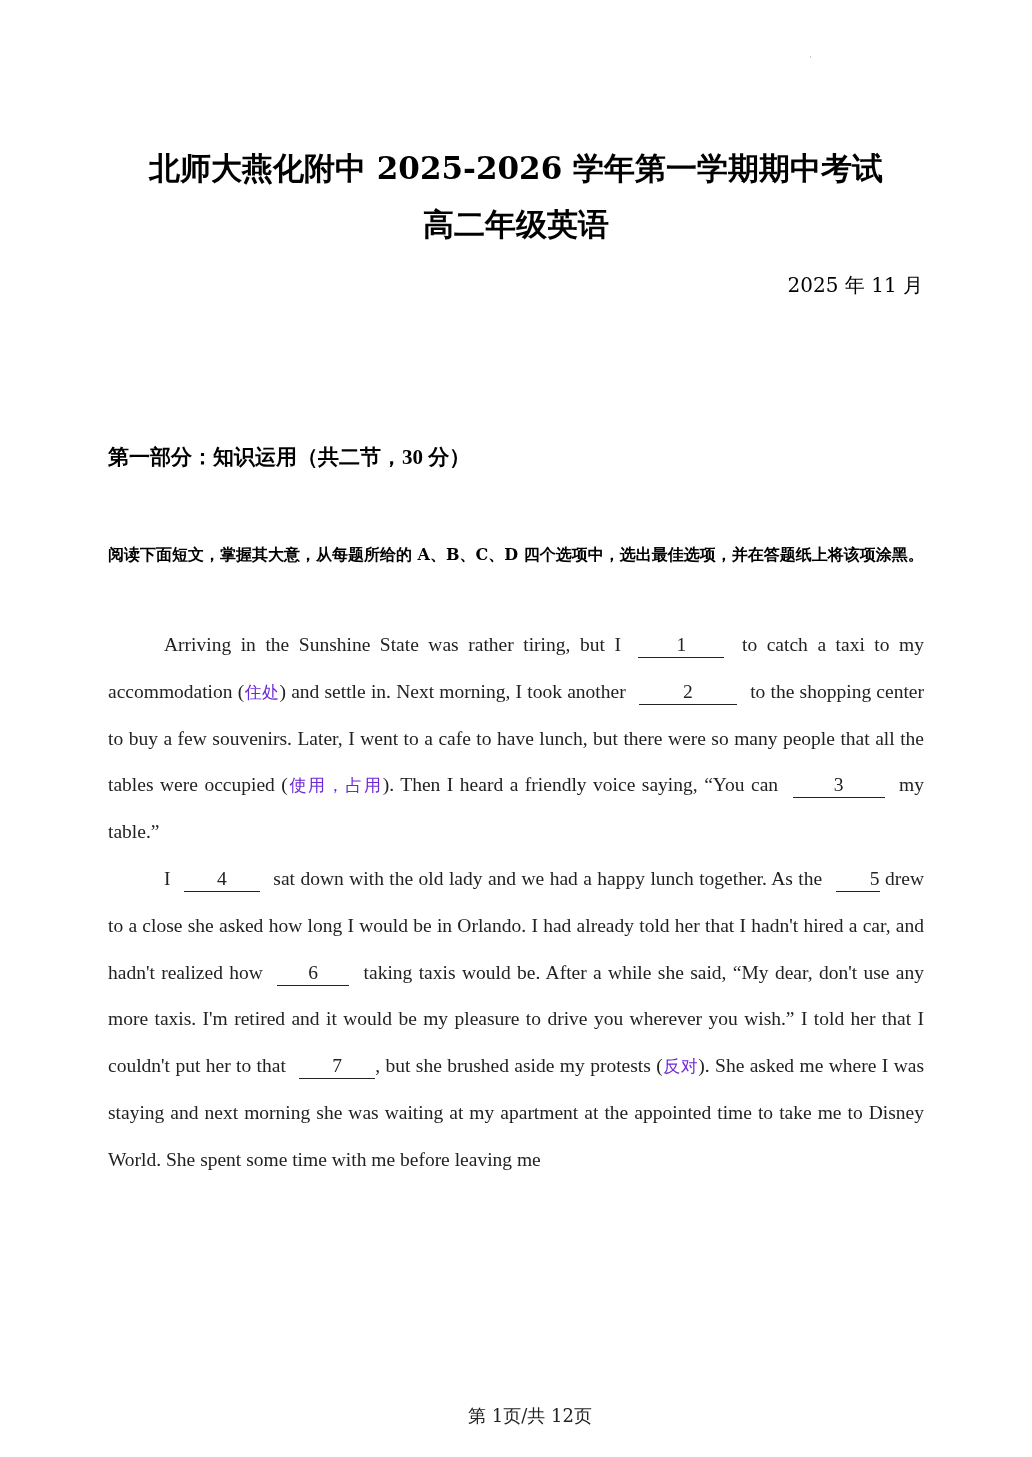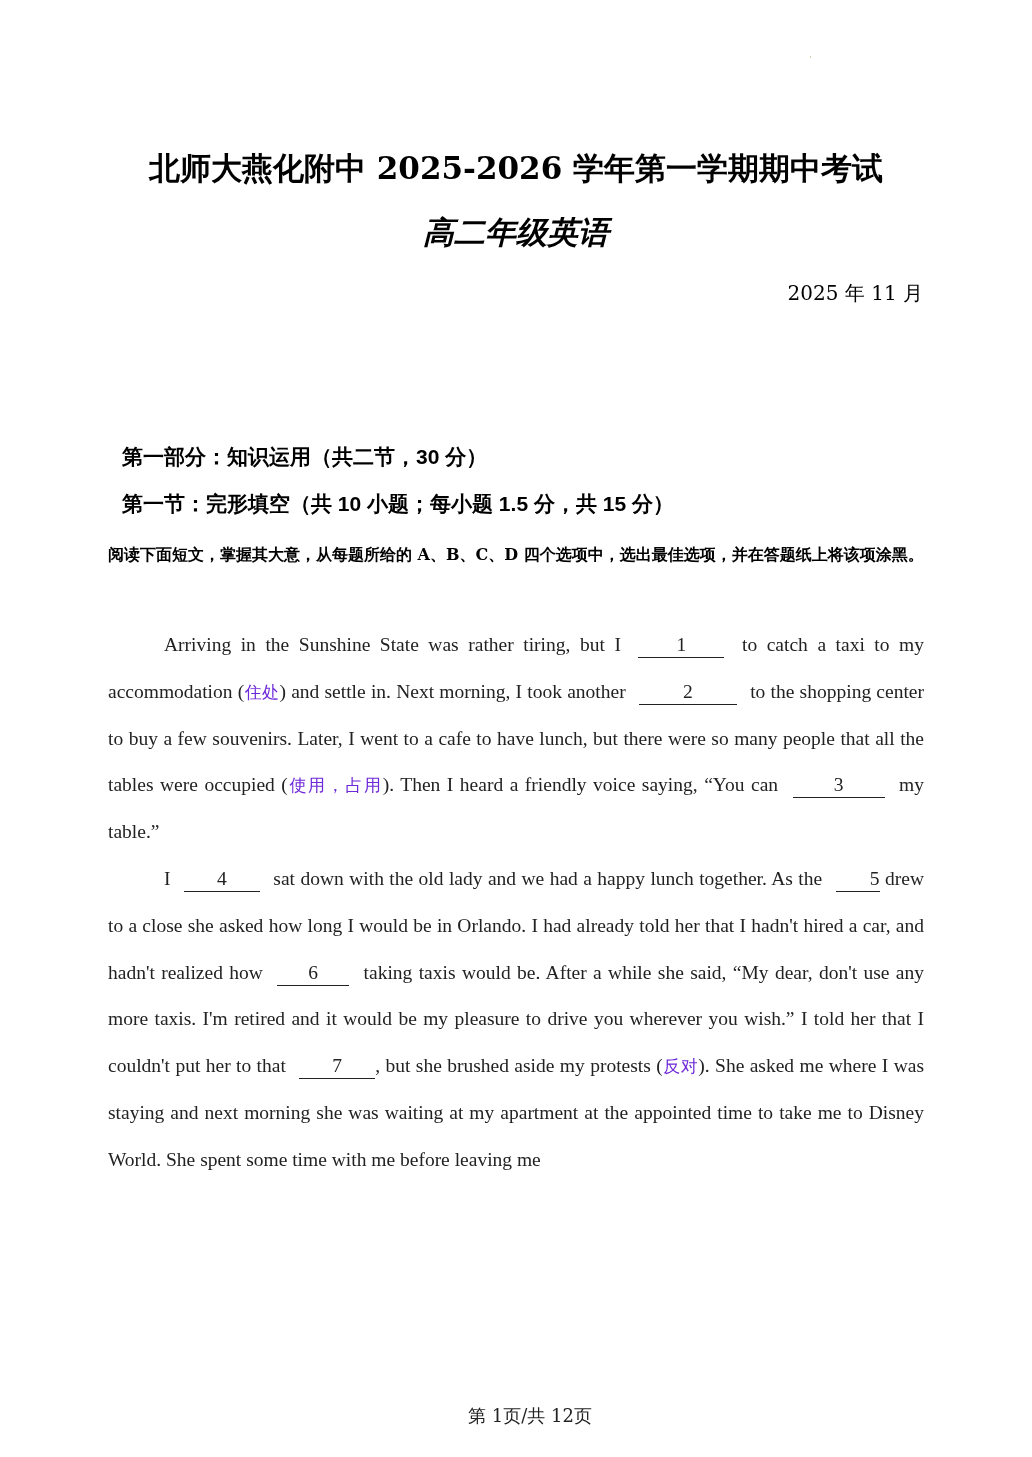--- a/index.html
+++ b/index.html
@@ -24,52 +24,50 @@
       position: absolute;
       left: 0; right: 0;
       text-align: center;
       font-family: "DejaVu Serif", "Liberation Serif", serif;
       font-weight: bold;
       font-size: 31px;
       letter-spacing: 0px;
       white-space: nowrap;
     }
     .title-1 { top: 148px; }
-    .title-2 { top: 212px; font-style: italic; }
+    .title-2 { top: 204px; }
     .date {
       position: absolute;
       right: 109px;
       top: 272px;
       font-family: "DejaVu Serif", "Liberation Serif", serif;
       font-size: 20px;
       white-space: nowrap;
-      margin-top: 8px;
     }
     .instructions {
       position: absolute;
       left: 108px;
       width: 816px;
       top: 315px;
       font-family: "DejaVu Serif", "Liberation Serif", serif;
       font-weight: bold;
       font-size: 19.5px;
       line-height: 47px;
       text-indent: 40px;
       text-align: justify;
       text-align-last: left;
     }
     .section-line {
       position: absolute;
       left: 108px;
       width: 816px;
-      font-family: Liberation Sans, sans-serif;
+      font-family: Liberation Serif, serif;
       font-weight: bold;
       font-size: 21px;
       white-space: nowrap;
-      margin-left: 14px;
     }
     .part-heading { top: 443px; }
     .section-heading { top: 490px; }
     .directions {
       position: absolute;
       left: 108px;
       width: 816px;
       top: 531px;
       font-family: "DejaVu Serif", "Liberation Serif", serif;
       font-weight: bold;
@@ -137,21 +135,20 @@
 
 <div class="page">
   <div class="speck"></div>
 
   <div class="title title-1">北师大燕化附中 2025-2026 学年第一学期期中考试</div>
   <div class="title title-2">高二年级英语</div>
   <div class="date">2025 年 11 月</div>
 
 
   <div class="section-line part-heading">第一部分：知识运用（共二节，30 分）</div>
-  <div class="section-line section-heading">第一节：完形填空（共 10 小题；每小题 1.5 分，共 15 分）</div>
   <div class="directions">阅读下面短文，掌握其大意，从每题所给的 A、B、C、D 四个选项中，选出最佳选项，并在答题纸上将该项涂黑。</div>
 
   <div class="passage">
 
     <p><span>Arriving in the Sunshine State was rather tiring, but I </span><span class="blank b1">1</span><span> to catch a taxi to my accommodation (</span><span class="cjk">住处</span><span>) and settle in. Next morning, I took another </span><span class="blank b2">2</span><span> to the shopping center to buy a few souvenirs. Later, I went to a cafe to have lunch, but there were so many people that all the tables were occupied (</span><span class="cjk">使用，占用</span><span>). Then I heard a friendly voice saying, “You can </span><span class="blank b3">3</span><span> my table.”</span></p>
 
     <p><span>I </span><span class="blank b4">4</span><span> sat down with the old lady and we had a happy lunch together. As the </span><span class="blank b5">5</span> <span> drew to a close she asked how long I would be in Orlando. I had already told her that I hadn't hired a car, and hadn't realized how </span><span class="blank b6">6</span><span> taking taxis would be. After a while she said, “My dear, don't use any more taxis. I'm retired and it would be my pleasure to drive you wherever you wish.” I told her that I couldn't put her to that </span><span class="blank b7">7</span><span>, but she brushed aside my protests (</span><span class="cjk">反对</span><span>). She asked me where I was staying and next morning she was waiting at my apartment at the appointed time to take me to Disney World. She spent some time with me before leaving me</span></p>
   </div>
 
   <div class="footer">第 1页/共 12页</div>

